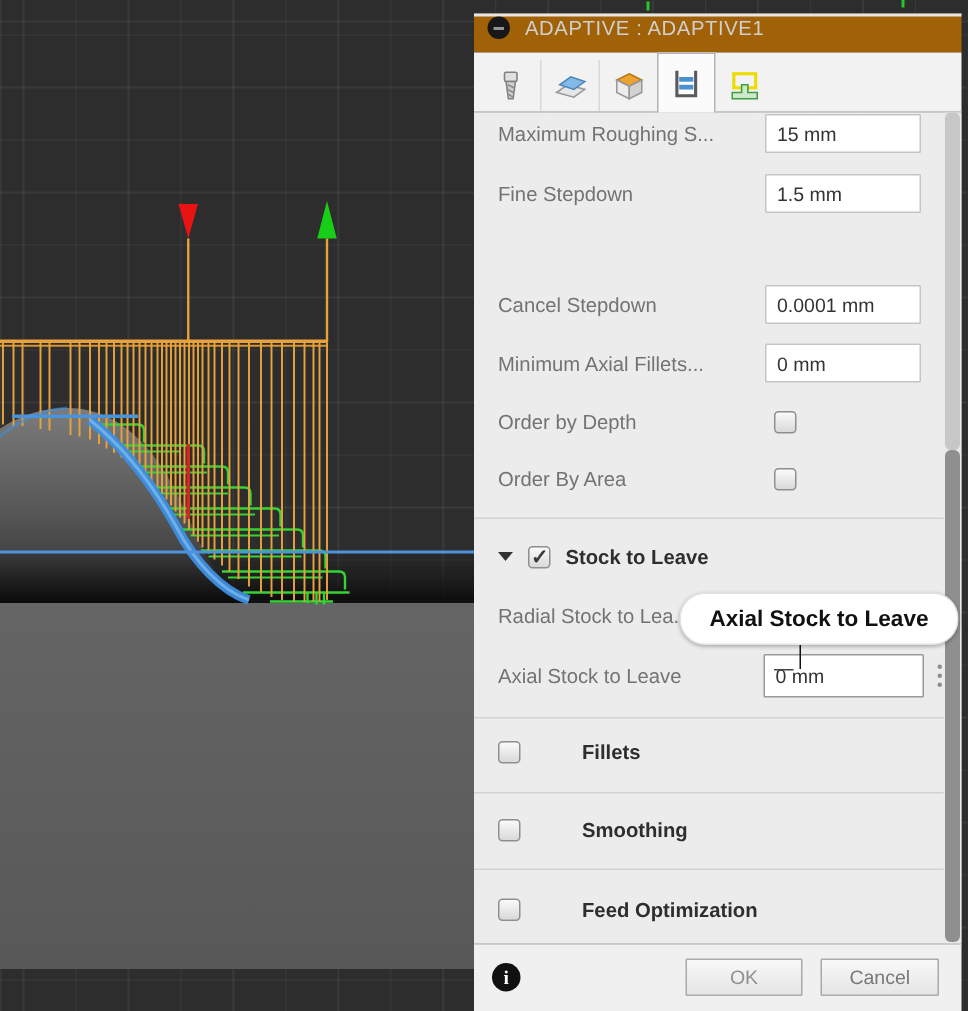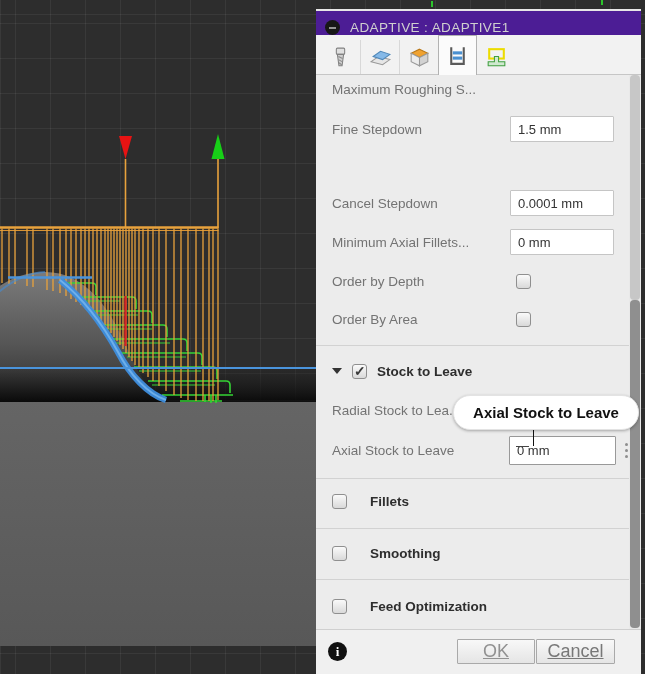--- a/index.html
+++ b/index.html
@@ -20,22 +20,22 @@
   .stock-block{
     position:absolute;left:0;top:400px;width:316px;height:246px;
     background:linear-gradient(180deg,#656565,#585858);
   }
   .scene-svg{position:absolute;left:0;top:0;}
   
   .dialog{position:absolute;left:316px;top:0;width:325px;height:674px;display:flex;flex-direction:column;}
   .top-strip{height:9px;position:relative;}
   .gdash{position:absolute;top:1px;width:2px;height:6px;background:#2cc42c;}
   .titlebar{
-    height:26px;background:#4c1d95;border-top:2px solid #e6e6e6;
-    display:flex;align-items:flex-end;gap:10px;padding-left:9px;
+    height:26px;background:#a16207;border-top:2px solid #e6e6e6;
+    display:flex;align-items:flex-start;gap:10px;padding-left:9px;
     box-sizing:border-box;
   }
   .grip{width:15px;height:15px;border-radius:50%;background:#171717;position:relative;flex:0 0 auto;}
   .grip::after{content:"";position:absolute;left:4px;top:6.5px;width:7px;height:2px;background:#949494;}
   .title-text{color:#cfcfcf;font-size:13.5px;letter-spacing:.4px;}
   .tabbar{
     height:40px;background:#f2f2f2;border-bottom:1px solid #c6c6c6;
     display:flex;align-items:flex-end;padding-left:5px;box-sizing:border-box;position:relative;
   }
   .tab{width:39px;height:34px;display:flex;align-items:center;justify-content:center;box-sizing:border-box;}
@@ -60,21 +60,21 @@
     background:linear-gradient(180deg,#fafafa,#d9d9d9);position:relative;flex:0 0 auto;
   }
   .cb.checked::after{
     content:"\2713";position:absolute;left:1px;top:-2px;font-size:14px;font-weight:bold;color:#3a3a3a;
   }
   .cb-at{position:absolute;left:184px;}
   .sep{position:absolute;left:0;right:12px;height:1px;background:#d2d2d2;}
   .tri{width:0;height:0;border-left:5px solid transparent;border-right:5px solid transparent;
        border-top:6px solid #333;margin-right:10px;flex:0 0 auto;}
   .grp-title{font-size:13.5px;font-weight:bold;color:#2e2e2e;margin-left:10px;}
-  .sect .grp-title{margin-left:11px;padding-left:12px;}
+  .sect .grp-title{margin-left:29px;padding-left:12px;}
   
   .scroll-track{position:absolute;right:0;top:0;bottom:0;width:12px;background:#e9e9e9;}
   .scroll-shade{position:absolute;right:1px;top:0;width:10px;height:225px;background:#c7c7c7;border-radius:4px;}
   .scroll-thumb{position:absolute;right:1px;top:225px;width:10px;height:328px;background:#8f8f8f;border-radius:4px;}
   
   .tooltip{
     position:absolute;left:137px;top:320px;width:184px;height:33px;z-index:5;
     background:#fff;border:1px solid #e3e3e3;border-radius:17px;
     box-shadow:0 1px 3px rgba(0,0,0,.3);
     display:flex;align-items:center;justify-content:center;
@@ -91,24 +91,24 @@
     height:44px;background:#f0f0f0;border-top:1px solid #cfcfcf;position:relative;
   }
   .info{
     position:absolute;left:12px;top:12px;width:19px;height:19px;border-radius:50%;background:#111;
     color:#fff;font-size:13px;font-weight:bold;display:flex;align-items:center;justify-content:center;
     font-family:"Liberation Serif",serif;
   }
   .btn{
     position:absolute;top:9px;height:25px;box-sizing:border-box;
     background:linear-gradient(180deg,#f8f8f8,#e5e5e5);
-    border:1px solid #a9a9a9;border-radius:1px;font-family:"Liberation Sans",sans-serif;font-size:18px;text-decoration:underline;
+    border:1px solid #a9a9a9;border-radius:1px;font-family:"Liberation Sans",sans-serif;font-size:13px;
   }
   .btn.ok{left:141px;width:78px;color:#919191;}
-  .btn.cancel{left:220px;width:79px;color:#787878;}
+  .btn.cancel{left:231px;width:79px;color:#787878;}
 </style>
 </head>
 <body>
 
 <div class="viewport">
   <div class="stock-block"></div>
 
   <svg class="scene-svg" width="316" height="674" viewBox="0 0 316 674">
     <defs>
       <linearGradient id="domeGrad" x1="0" y1="0" x2="0" y2="1">
@@ -211,20 +211,21 @@
   </div>
 
   <div class="content">
 
     <div class="scroll-track"></div>
     <div class="scroll-shade"></div>
     <div class="scroll-thumb"></div>
 
     <div class="row" style="top:0px">
       <span class="lbl">Maximum Roughing S...</span>
+      <input class="field" value="15 mm" style="">
     </div>
     <div class="row" style="top:40px">
       <span class="lbl">Fine Stepdown</span>
       <input class="field" value="1.5 mm" style="">
     </div>
     <div class="row" style="top:114px">
       <span class="lbl">Cancel Stepdown</span>
       <input class="field" value="0.0001 mm" style="">
     </div>
     <div class="row" style="top:153px">

